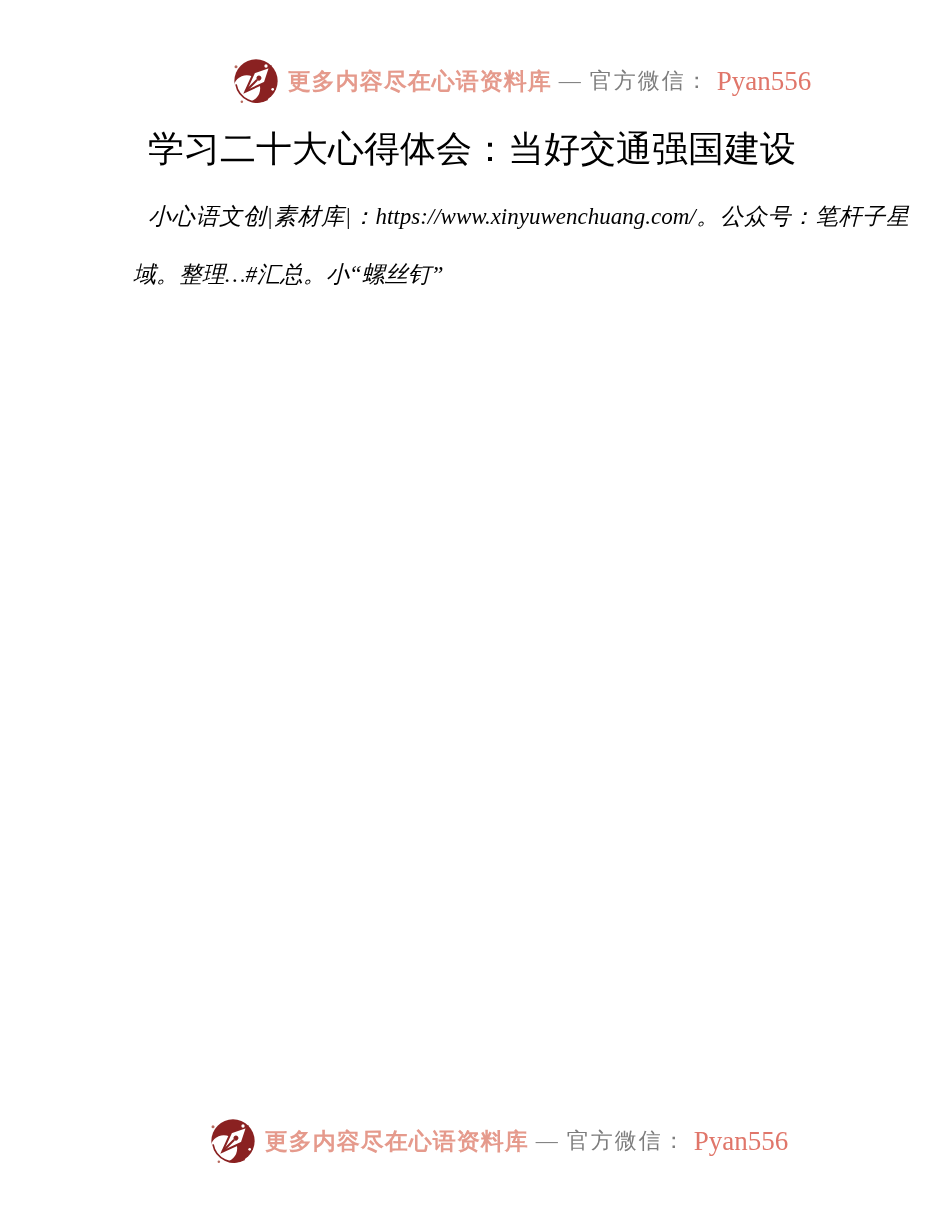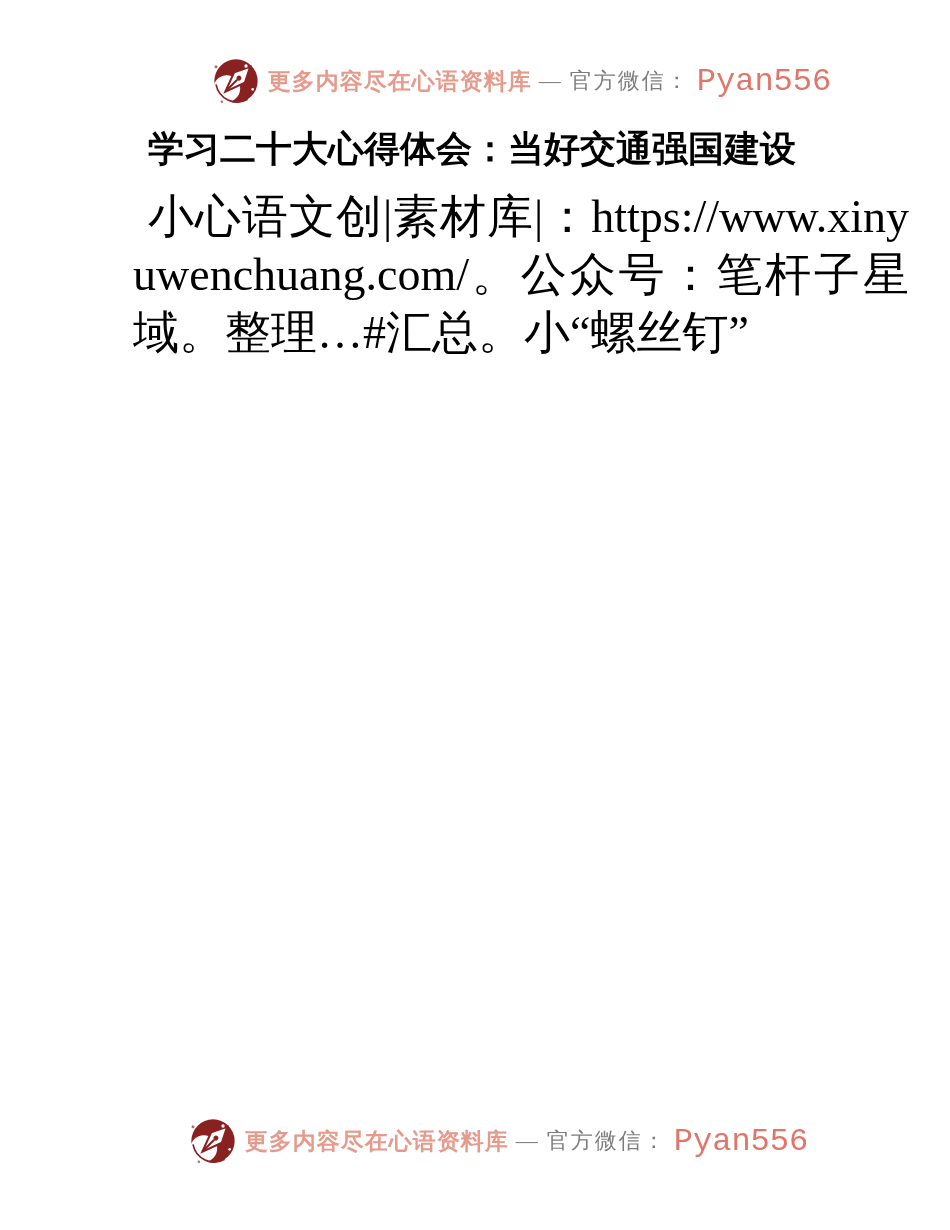--- a/index.html
+++ b/index.html
@@ -30,42 +30,43 @@
     font-weight: 700;
     letter-spacing: 1px;
   }
   .banner-dash, .wechat-label {
     color: #7d7d7d;
     font-size: 22px;
     letter-spacing: 2px;
   }
   .wechat-id {
     color: #e0766a;
-    font-size: 32px;
-    font-family: Liberation Mono, monospace;
+    font-size: 27px;
+    font-family: Liberation Serif, serif;
   }
 
   
   main { margin: 0 87px; }
   .doc-title {
     font-size: 36px;
-    font-weight: 700;
+    font-weight: 400;
     color: #000000;
     margin: 18px 0 0 0;
     line-height: 50px;
     text-indent: 15px;
   }
   .para {
-    font-size: 46px;
+    font-size: 23px;
     color: #000000;
     line-height: 58px;
     margin: 22px 0 0 0;
     text-indent: 15px;
     text-align: justify;
     word-break: break-all;
+    font-style: italic;
   }
   .para.source { margin-top: 14px; }
 </style>
 </head>
 <body>
 
 <div class="page">
 
   <div class="banner banner-header">
     <svg class="logo" viewBox="0 0 60 60" aria-hidden="true">

